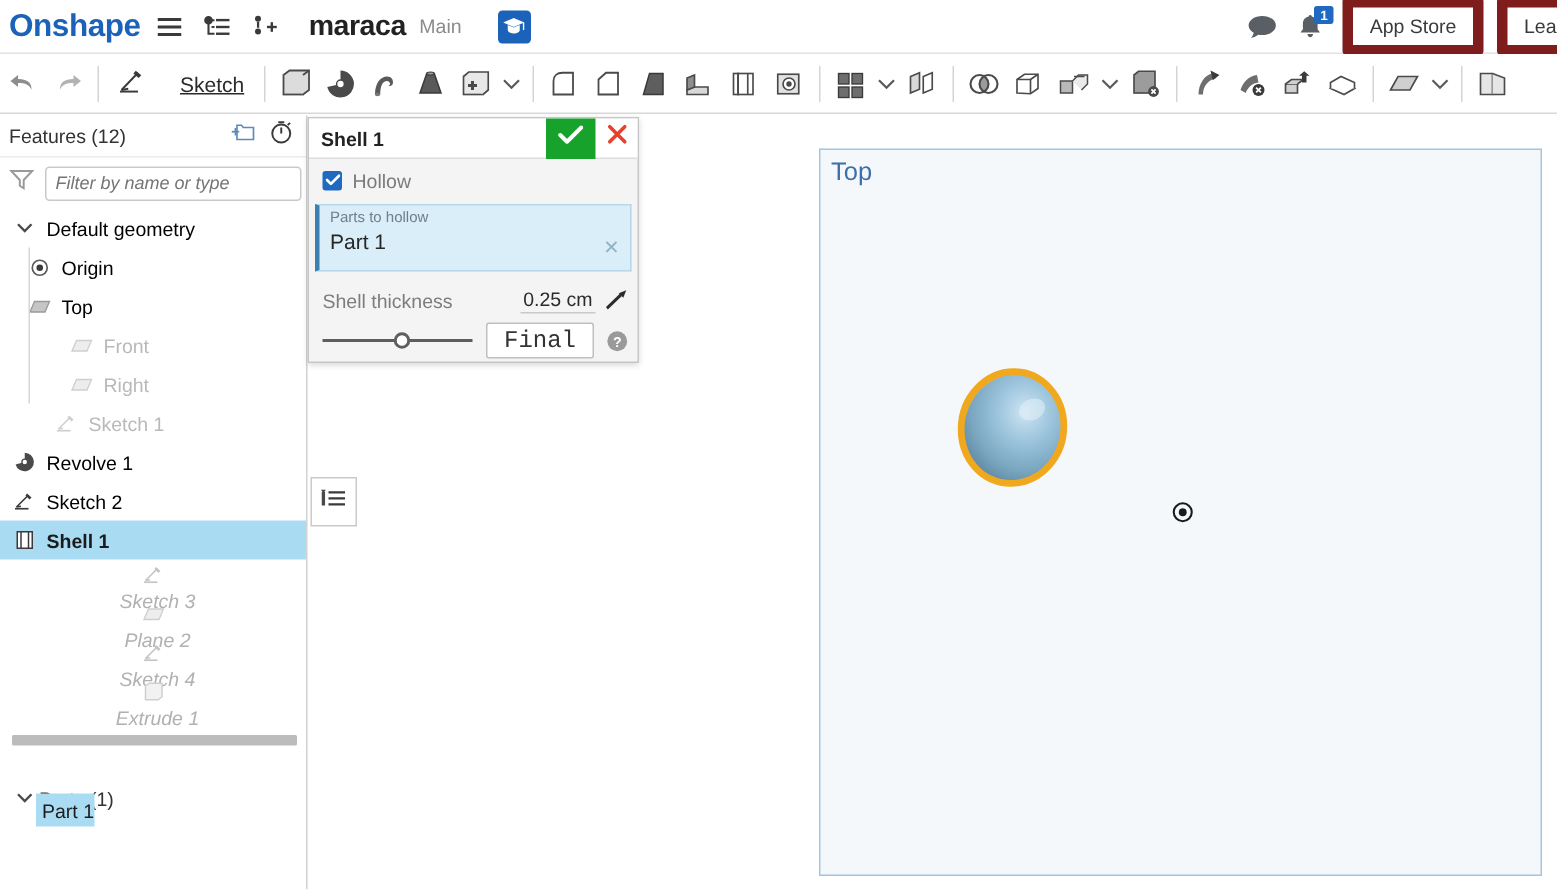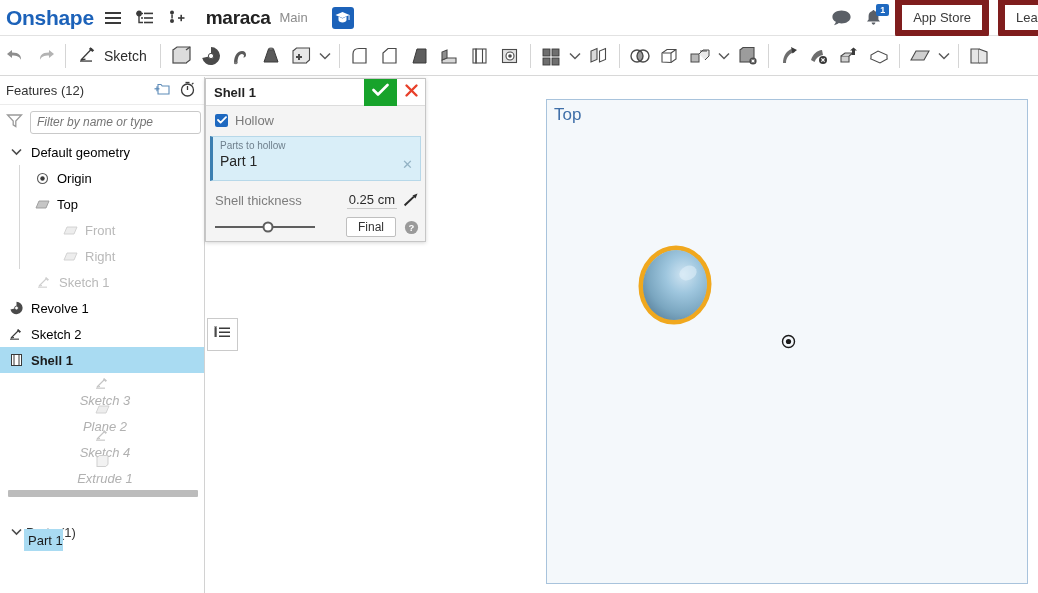--- a/index.html
+++ b/index.html
@@ -59,22 +59,22 @@
     background: #ffffff; display: flex; align-items: center;
     border-bottom: 1px solid #d8d8d8;
   }
   .tb-item {
     height: 40px; display: flex; align-items: center; justify-content: center;
     cursor: pointer; padding: 0 2px;
   }
   .tb-ico { width: 30px; }
   .tb-sep { width: 1px; height: 24px; background: #d5d5d5; margin: 0 5px; }
   #sketch-btn {
-    display: flex; align-items: center; gap: 5px;
-    font-size: 14px; color: #2b2b2b; padding: 0 8px; cursor: pointer; height: 40px;
+    display: flex; align-items: center; gap: 21px;
+    font-size: 14px; color: #2b2b2b; padding: 0 8px; cursor: pointer; height: 40px; text-decoration: underline;
   }
   .caret { width: 18px; cursor: pointer; }
 
   
   #left-panel {
     position: absolute; top: 77px; left: 0; width: 205px; height: 516px;
     background: #fff; border-right: 1px solid #d2d2d2;
     overflow: hidden;
   }
   #feat-hdr {
@@ -96,21 +96,21 @@
     height: 26px; display: flex; align-items: center; font-size: 13px;
     color: #000000; cursor: pointer; padding-left: 6px; white-space: nowrap;
   }
   .tree-row.dim { color: #b9b9b9; margin-left: 28px; }
   .tree-row.ital { font-style: italic; color: #b1b1b1; flex-direction: column; }
   .tree-row.sel { background: #a9dbf2; font-weight: bold; color: #1b1b1b; }
   .tree-row .t-ico {
     width: 20px; display: flex; align-items: center; justify-content: center;
     margin-right: 5px; flex: 0 0 20px;
   }
-  .indent-1 { padding-left: 32px; }
+  .indent-1 { padding-left: 16px; }
   .vrule {
     position: absolute; left: 19px; width: 1px; background: #d6d6d6;
   }
   #rollback-bar {
     position: absolute; left: 8px; width: 190px; height: 7px;
     background: #bcbcbc; border-radius: 1px; cursor: ns-resize;
   }
   #parts-hdr {
     height: 26px; display: flex; align-items: center; font-size: 13px;
     color: #333; padding-left: 6px; cursor: pointer;
@@ -177,22 +177,22 @@
     position: relative; width: 100px; height: 2px; background: #5e5e5e;
     cursor: pointer;
   }
   #slider-knob {
     position: absolute; left: 53%; top: 50%; transform: translate(-50%,-50%);
     width: 11px; height: 11px; border-radius: 50%;
     background: #fff; border: 2px solid #5e5e5e; cursor: grab;
   }
   #final-btn {
     margin-left: auto; border: 1px solid #bfbfbf; background: #fff;
-    font-size: 12px; color: #333; padding: 2px 11px; border-radius: 2px;
-    cursor: pointer; font-family: Liberation Sans, sans-serif;
+    font-size: 16px; color: #333; padding: 2px 11px; border-radius: 2px;
+    cursor: pointer; font-family: Liberation Mono, monospace;
   }
   #help-ico { cursor: pointer; display: flex; }
 
   
   #list-toggle {
     position: absolute; left: 207px; top: 318px;
     width: 31px; height: 33px; background: #fff; border: 1px solid #cacaca;
     display: flex; align-items: center; justify-content: center; cursor: pointer;
     z-index: 15;
   }

